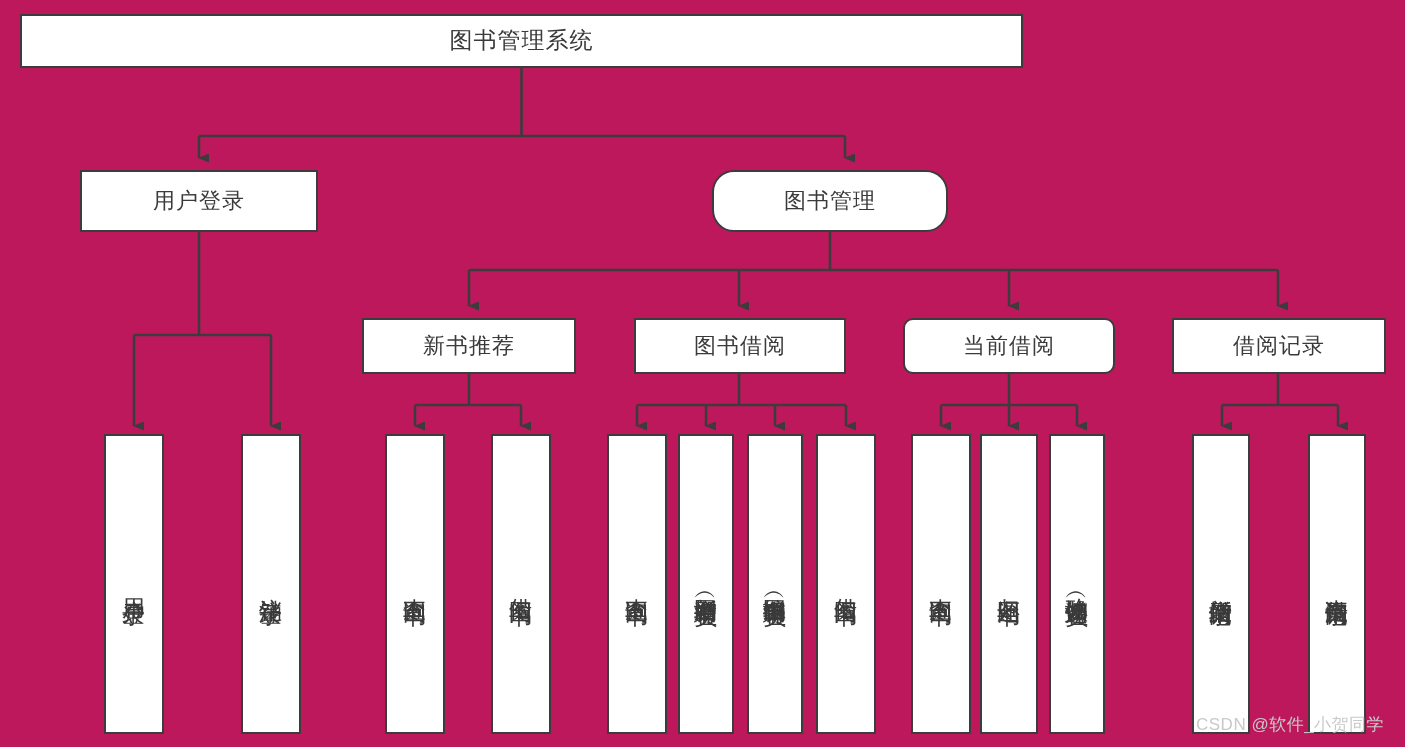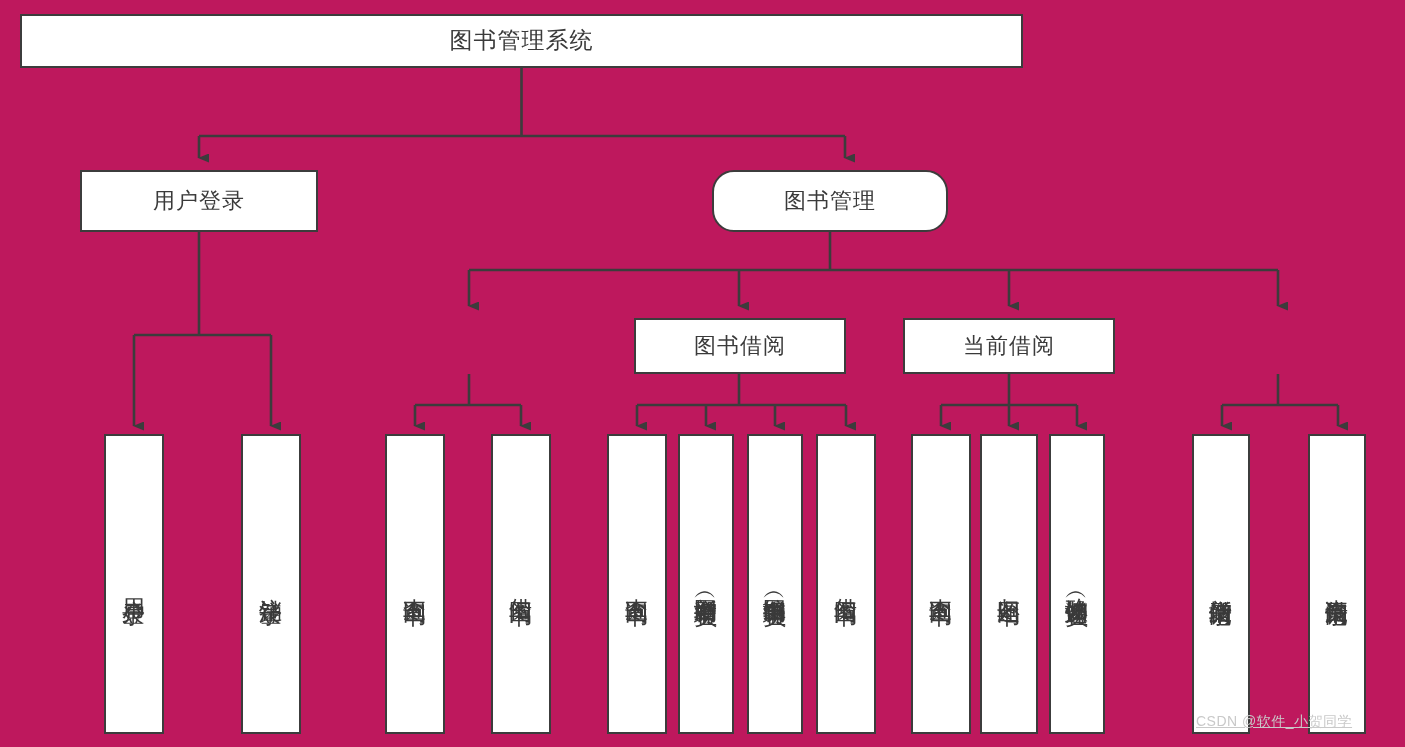--- a/index.html
+++ b/index.html
@@ -58,25 +58,24 @@
   .node.vert .node-label {
     display: block;
     white-space: nowrap;
   }
   .node.vert.tall .node-label {
     letter-spacing: 1px;
   }
   .watermark {
     position: absolute;
     color: #c9c9c9;
-    font-size: 14px;
+    font-size: 17px;
     letter-spacing: 0.5px;
     white-space: nowrap;
     user-select: none;
-    text-decoration: underline;
   }
 </style>
 </head>
 <body>
 
 <div id="diagram-canvas">
 
   <svg id="connector-layer" viewBox="0 0 1405 747" width="1405" height="747" xmlns="http://www.w3.org/2000/svg">
     <defs>
       <marker id="arrowhead" markerWidth="9" markerHeight="11" refX="4.5" refY="10" orient="auto" markerUnits="userSpaceOnUse">
@@ -131,25 +130,31 @@
     <span class="node-label">图书管理系统</span>
   </div>
 
   <div class="node horiz" style="left:80px; top:170px; width:238px; height:62px;">
     <span class="node-label">用户登录</span>
   </div>
   <div class="node horiz" style="left:712px; top:170px; width:236px; height:62px;border-radius:22px;">
     <span class="node-label">图书管理</span>
   </div>
 
+  <div class="node horiz" style="left:362px; top:318px; width:214px; height:56px;">
+    <span class="node-label">新书推荐</span>
+  </div>
   <div class="node horiz" style="left:634px; top:318px; width:212px; height:56px;text-align:center;">
     <span class="node-label">图书借阅</span>
   </div>
-  <div class="node horiz" style="left:903px; top:318px; width:212px; height:56px;">
+  <div class="node horiz" style="left:903px; top:318px; width:212px; height:56px;border-radius:10px;">
     <span class="node-label">当前借阅</span>
+  </div>
+  <div class="node horiz" style="left:1172px; top:318px; width:214px; height:56px;">
+    <span class="node-label">借阅记录</span>
   </div>
 
   <div class="node vert" style="left:104px; top:434px; width:60px; height:300px;">
     <span class="node-label">用户登录</span>
   </div>
   <div class="node vert" style="left:241px; top:434px; width:60px; height:300px;">
     <span class="node-label">注销登录</span>
   </div>
 
   <div class="node vert" style="left:385px; top:434px; width:60px; height:300px;">

